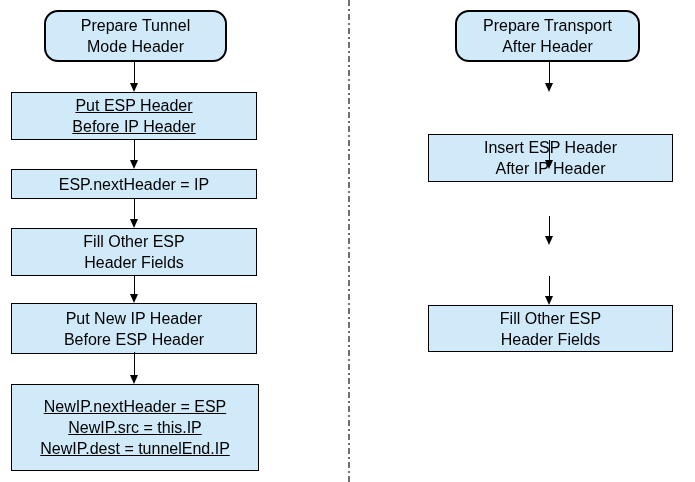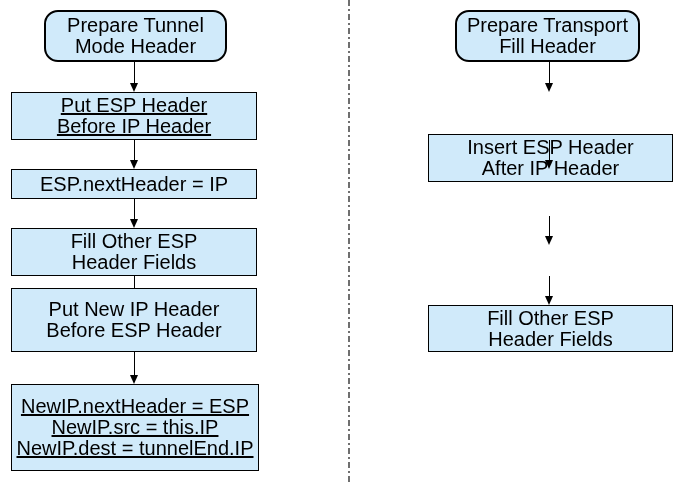--- a/index.html
+++ b/index.html
@@ -19,21 +19,21 @@
   .node {
     position: absolute;
     box-sizing: border-box;
     background: #d0eafa;
     border: 1.5px solid #000000;
     display: flex;
     align-items: center;
     justify-content: center;
     text-align: center;
     white-space: pre-line;
-    font-size: 20px;
+    font-size: 16px;
     line-height: 21px;
   }
   .terminator {
     border-radius: 14px;
     border-width: 2px;
   }
   .arrow {
     position: absolute;
     width: 9px;
   }
@@ -69,21 +69,21 @@
       transparent 6px, transparent 9px,
       #6f6f6f 9px, #6f6f6f 11px,
       transparent 11px, transparent 14px
     );
   }
   
   .lt  { left: 44px;  top: 10px;  width: 183px; height: 52px; }
   .lp1 { left: 11px;  top: 92px;  width: 246px; height: 48px; text-decoration: underline; }
   .lp2 { left: 11px;  top: 169px; width: 246px; height: 30px; }
   .lp3 { left: 11px;  top: 228px; width: 246px; height: 48px; }
-  .lp4 { left: 11px;  top: 288px; width: 246px; height: 64px; }
+  .lp4 { left: 11px;  top: 303px; width: 246px; height: 51px; }
   .lp5 { left: 11px;  top: 384px; width: 248px; height: 87px; text-decoration: underline; }
   .la  { left: 130px; }
   .la1 { top: 62px;  height: 30px; }
   .la2 { top: 140px; height: 29px; }
   .la3 { top: 199px; height: 29px; }
   .la4 { top: 276px; height: 27px; }
   .la5 { top: 352px; height: 32px; }
   
   .rt  { left: 455px; top: 10px;  width: 185px; height: 52px; }
   .rp1 { left: 428px; top: 92px;  width: 245px; height: 48px; margin-top: 42px; }
@@ -115,21 +115,21 @@
   <div class="node lp4">Put New IP Header
 Before ESP Header</div>
   <div class="arrow la la5"></div>
   <div class="node lp5">NewIP.nextHeader = ESP
 NewIP.src = this.IP
 NewIP.dest = tunnelEnd.IP</div>
 
   <div class="divider"></div>
 
   <div class="node terminator rt">Prepare Transport
-Fill Header</div>
+After Header</div>
   <div class="arrow ra ra1"></div>
   <div class="node rp1">Insert ESP Header
 After IP Header</div>
   <div class="arrow ra ra2"></div>
   <div class="arrow ra ra3"></div>
   <div class="arrow ra ra4"></div>
   <div class="node rp4">Fill Other ESP
 Header Fields</div>
 
 </div>

